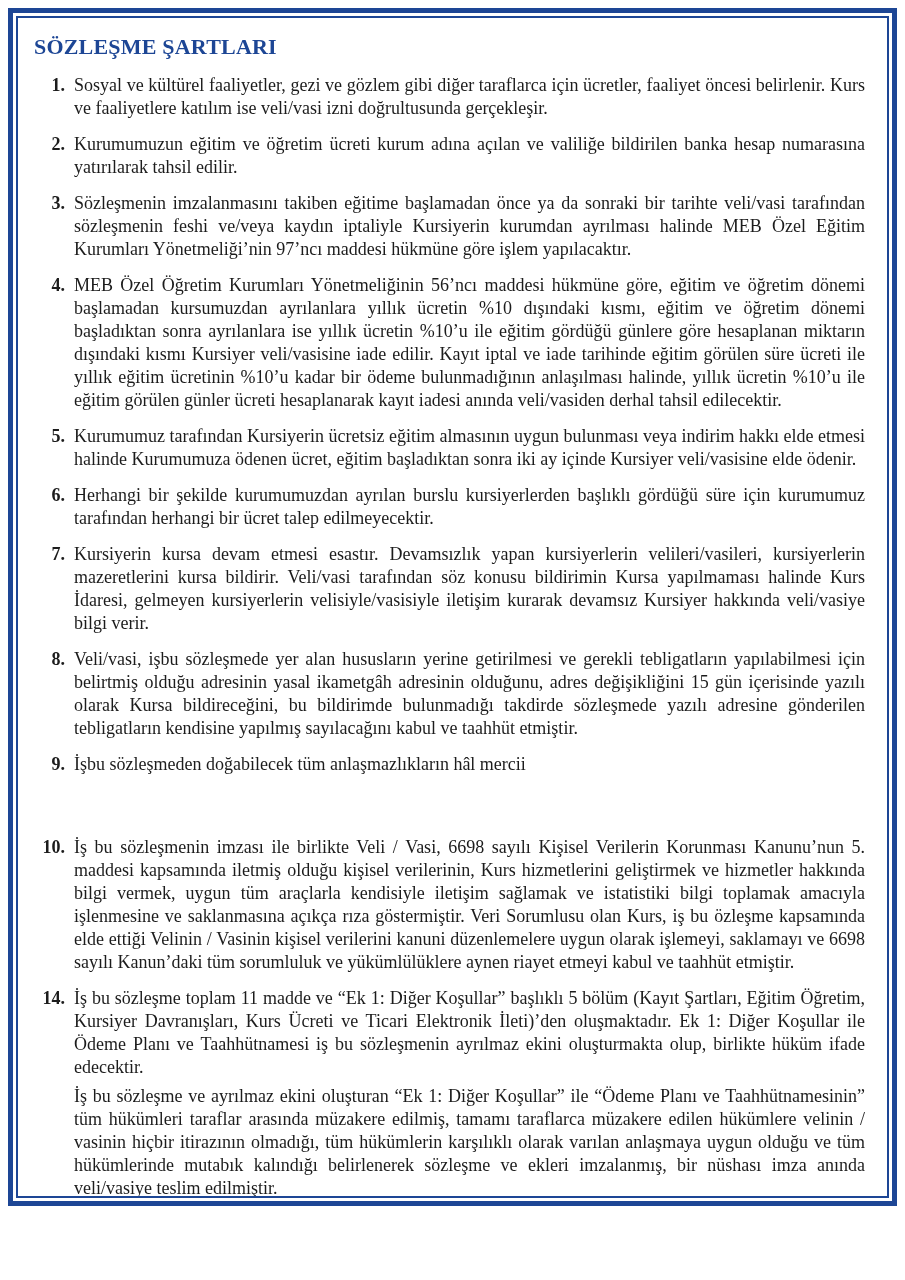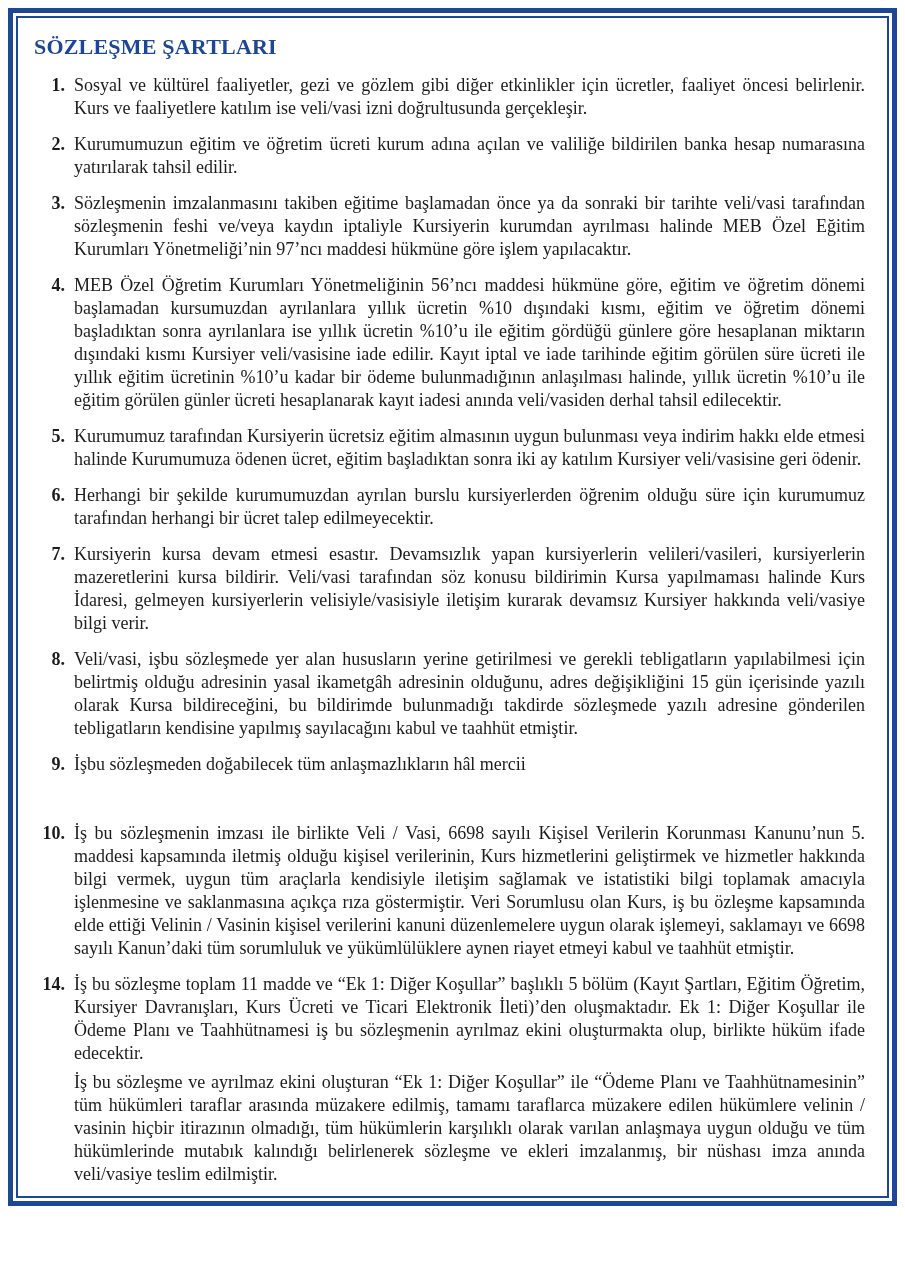--- a/index.html
+++ b/index.html
@@ -49,21 +49,21 @@
   }
   .terms {
     display: block;
   }
   .item {
     display: flex;
     align-items: flex-start;
     margin-bottom: 13px;
   }
   .item.gap-before {
-    margin-top: 46px;
+    margin-top: 60px;
   }
   .num {
     flex: 0 0 40px;
     text-align: right;
     font-weight: bold;
     font-size: 18px;
     line-height: 23px;
     padding-right: 9px;
     box-sizing: border-box;
     white-space: nowrap;
@@ -89,21 +89,21 @@
   <div class="frame">
     <div class="frame-inner">
 
       <h1 class="doc-title">SÖZLEŞME ŞARTLARI</h1>
 
       <div class="terms">
 
         <div class="item">
           <span class="num">1.</span>
           <div class="txt">
-              <p>Sosyal ve kültürel faaliyetler, gezi ve gözlem gibi diğer etkinlikler için ücretler, faaliyet öncesi belirlenir. Kurs ve faaliyetlere katılım ise veli/vasi izni doğrultusunda gerçekleşir.</p>
+              <p>Sosyal ve kültürel faaliyetler, gezi ve gözlem gibi diğer taraflarca için ücretler, faaliyet öncesi belirlenir. Kurs ve faaliyetlere katılım ise veli/vasi izni doğrultusunda gerçekleşir.</p>
             </div>
         </div>
 
         <div class="item">
           <span class="num">2.</span>
           <div class="txt">
               <p>Kurumumuzun eğitim ve öğretim ücreti kurum adına açılan ve valiliğe bildirilen banka hesap numarasına yatırılarak tahsil edilir.</p>
             </div>
         </div>
 
@@ -117,28 +117,28 @@
         <div class="item">
           <span class="num">4.</span>
           <div class="txt">
               <p>MEB Özel Öğretim Kurumları Yönetmeliğinin 56’ncı maddesi hükmüne göre, eğitim ve öğretim dönemi başlamadan kursumuzdan ayrılanlara yıllık ücretin %10 dışındaki kısmı, eğitim ve öğretim dönemi başladıktan sonra ayrılanlara ise yıllık ücretin %10’u ile eğitim gördüğü günlere göre hesaplanan miktarın dışındaki kısmı Kursiyer veli/vasisine iade edilir. Kayıt iptal ve iade tarihinde eğitim görülen süre ücreti ile yıllık eğitim ücretinin %10’u kadar bir ödeme bulunmadığının anlaşılması halinde, yıllık ücretin %10’u ile eğitim görülen günler ücreti hesaplanarak kayıt iadesi anında veli/vasiden derhal tahsil edilecektir.</p>
             </div>
         </div>
 
         <div class="item">
           <span class="num">5.</span>
           <div class="txt">
-              <p>Kurumumuz tarafından Kursiyerin ücretsiz eğitim almasının uygun bulunması veya indirim hakkı elde etmesi halinde Kurumumuza ödenen ücret, eğitim başladıktan sonra iki ay katılım Kursiyer veli/vasisine geri ödenir.</p>
+              <p>Kurumumuz tarafından Kursiyerin ücretsiz eğitim almasının uygun bulunması veya indirim hakkı elde etmesi halinde Kurumumuza ödenen ücret, eğitim başladıktan sonra iki ay içinde Kursiyer veli/vasisine elde ödenir.</p>
             </div>
         </div>
 
         <div class="item">
           <span class="num">6.</span>
           <div class="txt">
-              <p>Herhangi bir şekilde kurumumuzdan ayrılan burslu kursiyerlerden öğrenim olduğu süre için kurumumuz tarafından herhangi bir ücret talep edilmeyecektir.</p>
+              <p>Herhangi bir şekilde kurumumuzdan ayrılan burslu kursiyerlerden başlıklı gördüğü süre için kurumumuz tarafından herhangi bir ücret talep edilmeyecektir.</p>
             </div>
         </div>
 
         <div class="item">
           <span class="num">7.</span>
           <div class="txt">
               <p>Kursiyerin kursa devam etmesi esastır. Devamsızlık yapan kursiyerlerin velileri/vasileri, kursiyerlerin mazeretlerini kursa bildirir. Veli/vasi tarafından söz konusu bildirimin Kursa yapılmaması halinde Kurs İdaresi, gelmeyen kursiyerlerin velisiyle/vasisiyle iletişim kurarak devamsız Kursiyer hakkında veli/vasiye bilgi verir.</p>
             </div>
         </div>
 

